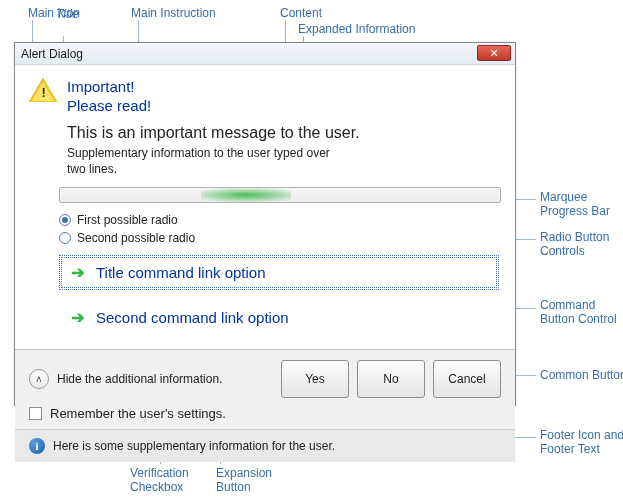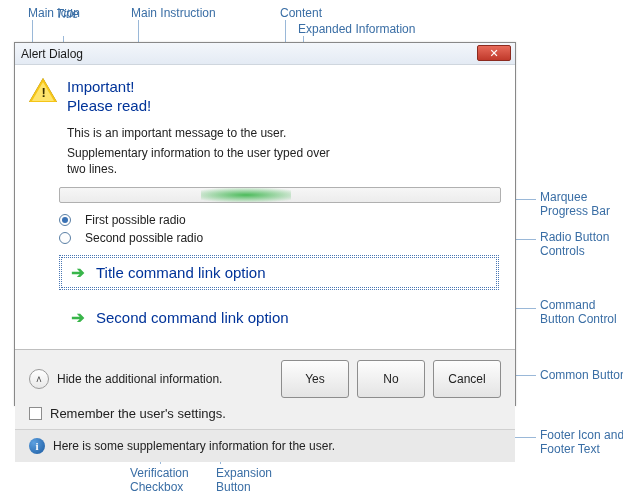--- a/index.html
+++ b/index.html
@@ -125,21 +125,21 @@
   .main-text {
     flex: 1;
   }
   .main-instruction {
     color: var(--link-blue);
     font-size: 15px;
     line-height: 19px;
     margin-bottom: 10px;
   }
   .content-text {
-    font-size: 12px;
+    font-size: 16px;
     line-height: 16px;
     color: #222;
     margin-bottom: 4px;
   }
   .expanded-text {
     font-size: 12px;
     line-height: 16px;
     color: #222;
     max-width: 280px;
   }
@@ -161,21 +161,21 @@
   .progress .glow {
     position: absolute;
     left: 32%;
     top: 0; bottom: 0;
     width: 90px;
     background: radial-gradient(ellipse 60px 8px at center, rgba(57,181,74,0.9), rgba(57,181,74,0));
   }
   .radio-row {
     display: flex;
     align-items: center;
-    gap: 14px;
+    gap: 6px;
     font-size: 12px;
     margin-bottom: 4px;
   }
   .radio {
     width: 12px; height: 12px;
     border: 1px solid #5a7fa5;
     border-radius: 50%;
     box-sizing: border-box;
     position: relative;
     background: #fdfdfd;

